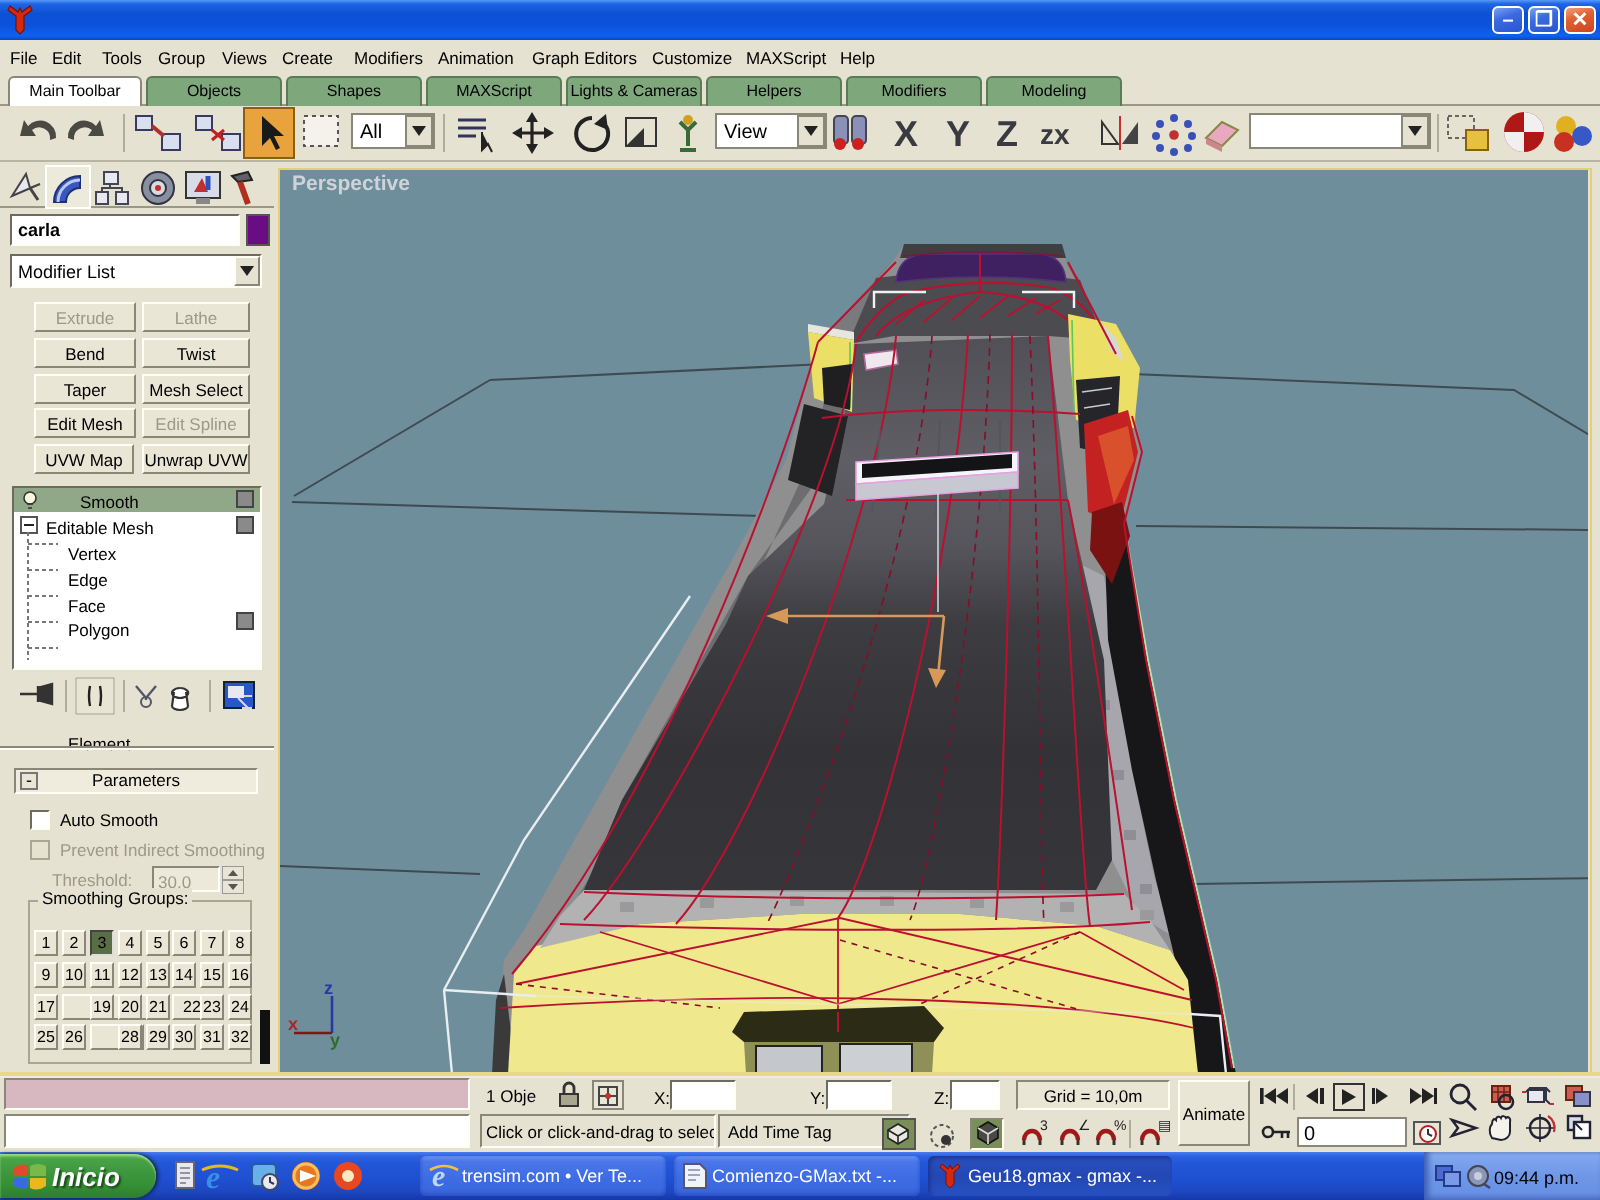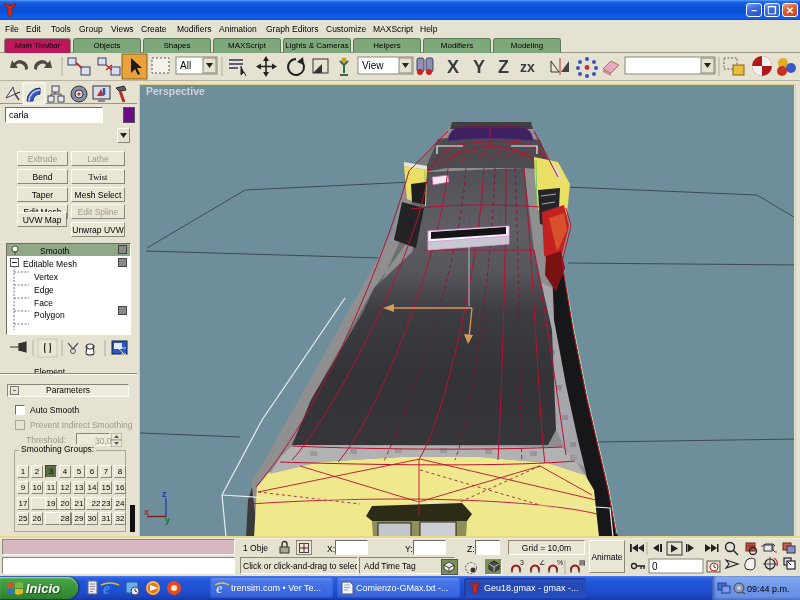--- a/index.html
+++ b/index.html
@@ -11,21 +11,21 @@
   background:linear-gradient(180deg,#559af8 0%,#1f64e4 10%,#0c50d4 35%,#0b53dc 65%,#0f61ee 90%,#0a46c4 100%); }
 #titletext { left:20px; top:3px; color:#fff; font-weight:bold; font-size:13px; letter-spacing:0.4px; text-shadow:1px 1px 1px #10308a; }
 .winbtn { top:3px; width:16px; height:14px; border-radius:3px; color:#fff; font-size:10px; text-align:center; line-height:13px; font-weight:bold;
   border:1px solid #fff; }
 
 #menubar { left:0; top:20px; width:800px; height:17px; background:#e6e2d1; color:#000; font-size:8.5px; }
 #menubar span { position:absolute; top:4px; }
 
 #tabbar { left:0; top:37px; width:800px; height:16px; background:#e6e2d1; border-bottom:1px solid #9a9786; }
 .tab { position:absolute; top:1px; height:15px; background:#7fa77c; border:1px solid #5a7a58; border-bottom:none; color:#000; font-size:8px; text-align:center; line-height:14px; border-radius:3px 3px 0 0; overflow:hidden; white-space:nowrap;}
-.tabactive { background:#be185d; border:1px solid #8a8778; border-bottom:none;font-style:italic; }
+.tabactive { background:#ffffff; border:1px solid #8a8778; border-bottom:none; }
 
 #toolbar { left:0; top:53px; width:800px; height:28px; background:#e6e2d1; border-bottom:1px solid #b8b5a4; }
 
 #cmdpanel { left:0; top:81px; width:137px; height:456px; background:#e6e2d1; }
 .btn { position:absolute; background:#eae6d6; border:1px solid; border-color:#fffef4 #8a8778 #8a8778 #fffef4; font-size:8.5px; text-align:center; color:#000; overflow:hidden; white-space:nowrap; }
 .btn.dis { color:#9c9988; }
 .sunken { background:#fff; border:1px solid; border-color:#6e6b5e #fffef4 #fffef4 #6e6b5e; }
 
 #statusarea { left:0; top:537px; width:800px; height:39px; background:#e6e2d1; border-top:2px solid #efecdd;}
 
@@ -200,37 +200,38 @@
 
     <rect x="93" y="4" width="17" height="13" fill="#d8dce8" stroke="#333"></rect>
     <path d="M97,14 L101,7 L104,14 Z" fill="#c03030"></path>
     <path d="M104,6 L104,13" stroke="#3050c0" stroke-width="2.5"></path>
     <rect x="98" y="17" width="7" height="3" fill="#888"></rect>
 
     <path d="M116,6 L124,4 L126,8 L119,9 Z" fill="#606068" stroke="#222"></path>
     <path d="M120,9 L124,20" stroke="#b03020" stroke-width="3"></path>
   </svg>
   
-  <div class="abs sunken" style="left:5px;top:107px;width:98px;height:16px;font-size:9px;padding:2px 0 0 3px;color:#000;">carla</div>
+  <div class="abs sunken" style="left:5px;top:107px;width:115px;height:16px;font-size:9px;padding:2px 0 0 3px;color:#000;font-weight:bold;">carla</div>
   <div class="abs" style="left:123px;top:107px;width:12px;height:16px;background:#6a0d84;border:1px solid #555;"></div>
   
+  <div class="abs sunken" style="left:5px;top:127px;width:126px;height:17px;font-size:9px;padding:3px 0 0 3px;color:#000;">Modifier List</div>
   <div class="abs" style="left:117px;top:128px;width:13px;height:15px;background:#e6e2d1;border:1px solid;border-color:#fffef4 #8a8778 #8a8778 #fffef4;"></div>
   <svg class="abs" style="left:120px;top:133px" width="8" height="6">
       <path d="M0,0 L7,0 L3.5,5 Z" fill="#222"></path>
     </svg>
   
   <div class="abs btn dis" style="left:17px;top:151px;width:51px;height:15px;line-height:14px;">Extrude</div>
   <div class="abs btn dis" style="left:71px;top:151px;width:54px;height:15px;line-height:14px;">Lathe</div>
   <div class="abs btn" style="left:17px;top:169px;width:51px;height:15px;line-height:14px;">Bend</div>
-  <div class="abs btn" style="left:71px;top:169px;width:54px;height:15px;line-height:14px;font-family:Liberation Serif, serif;">Twist</div>
+  <div class="abs btn" style="left:71px;top:169px;width:54px;height:15px;line-height:14px;">Twist</div>
   <div class="abs btn" style="left:17px;top:187px;width:51px;height:15px;line-height:14px;">Taper</div>
   <div class="abs btn" style="left:71px;top:187px;width:54px;height:15px;line-height:14px;">Mesh Select</div>
   <div class="abs btn" style="left:17px;top:204px;width:51px;height:15px;line-height:14px;">Edit Mesh</div>
   <div class="abs btn dis" style="left:71px;top:204px;width:54px;height:15px;line-height:14px;">Edit Spline</div>
-  <div class="abs btn" style="left:17px;top:212px;width:50px;height:15px;line-height:14px;">UVW Map</div>
+  <div class="abs btn" style="left:17px;top:222px;width:50px;height:15px;line-height:14px;">UVW Map</div>
   <div class="abs btn" style="left:71px;top:222px;width:54px;height:15px;line-height:14px;">Unwrap UVW</div>
   
   <div class="abs sunken" style="left:6px;top:243px;width:125px;height:92px;"></div>
   <div class="abs" style="left:7px;top:244px;width:123px;height:12px;background:#91a888;"></div>
   <svg class="abs" style="left:10px;top:245px" width="10" height="11" viewBox="0 0 10 11">
     <circle cx="5" cy="4" r="3" fill="#f8f8e0" stroke="#333" stroke-width="0.8"></circle>
     <path d="M3.5,7 L6.5,7 M4,9 L6,9" stroke="#333" stroke-width="0.8"></path>
   </svg>
   <div class="abs" style="left:40px;top:246px;font-size:8.5px;color:#000;">Smooth</div>
   <div class="abs" style="left:118px;top:245px;width:9px;height:9px;background:#8a8a8a;border:1px solid #444;"></div>
@@ -267,21 +268,21 @@
   </svg>
   <div class="abs" style="left:0px;top:373px;width:137px;height:2px;background:#8a8778;border-bottom:1px solid #fffef4;"></div>
   
   <div class="abs" style="left:7px;top:384px;width:122px;height:13px;background:#efecdd;border:1px solid;border-color:#8a8778 #fffef4 #fffef4 #8a8778;font-size:8.5px;text-align:center;color:#000;">Parameters</div>
   <div class="abs" style="left:10px;top:386px;width:9px;height:9px;background:#eae6d6;border:1px solid #777;font-size:9px;line-height:7px;text-align:center;color:#000;">-</div>
   <div class="abs sunken" style="left:15px;top:405px;width:10px;height:10px;"></div>
   <div class="abs" style="left:30px;top:405px;font-size:8.5px;color:#000;">Auto Smooth</div>
   <div class="abs" style="left:15px;top:420px;width:10px;height:10px;background:#e6e2d1;border:1px solid #a9a694;"></div>
   <div class="abs" style="left:30px;top:420px;font-size:8.5px;color:#9c9988;">Prevent Indirect Smoothing</div>
   <div class="abs" style="left:26px;top:435px;font-size:8.5px;color:#9c9988;">Threshold:</div>
-  <div class="abs" style="left:76px;top:433px;width:34px;height:13px;background:#ece9da;border:1px solid;border-color:#8a8778 #fffef4 #fffef4 #8a8778;font-size:8.5px;color:#9c9988;padding:2px 0 0 18px;">30,0</div>
+  <div class="abs" style="left:76px;top:433px;width:34px;height:13px;background:#ece9da;border:1px solid;border-color:#8a8778 #fffef4 #fffef4 #8a8778;font-size:8.5px;color:#9c9988;padding:2px 0 0 2px;">30,0</div>
   <svg class="abs" style="left:111px;top:433px" width="11" height="14" viewBox="0 0 11 14">
     <rect x="0" y="0" width="11" height="7" fill="#e8e5d4" stroke="#999"></rect>
     <rect x="0" y="7" width="11" height="7" fill="#e8e5d4" stroke="#999"></rect>
     <path d="M5.5,2 L8,5 L3,5 Z" fill="#555"></path>
       <path d="M5.5,12 L8,9 L3,9 Z" fill="#555"></path>
   </svg>
   
   <div class="abs" style="left:14px;top:450px;width:112px;height:82px;border:1px solid #a9a694;"></div>
   <div class="abs" style="left:19px;top:444px;font-size:8.5px;color:#000;background:#e6e2d1;padding:0 2px;">Smoothing Groups:</div>
   <div class="abs btn" style="left:17px;top:465px;width:12px;height:13px;line-height:12px;font-size:8px;">1</div>

